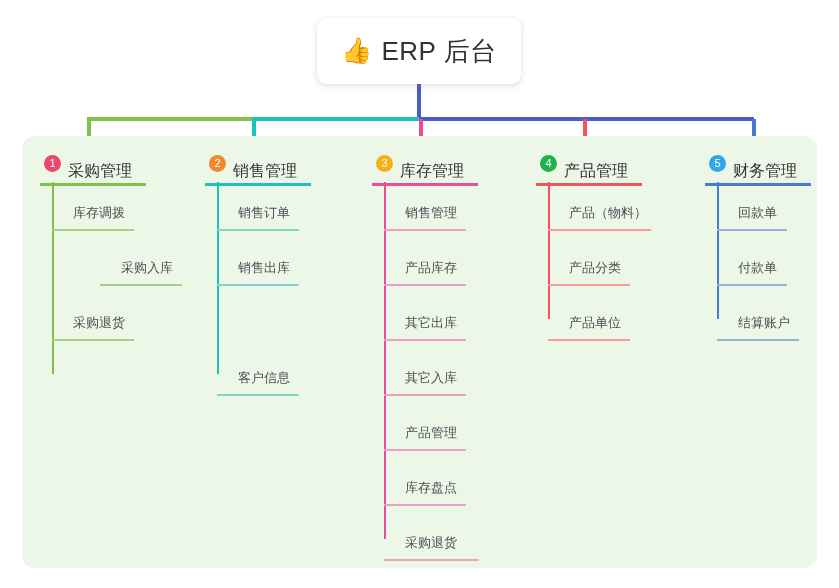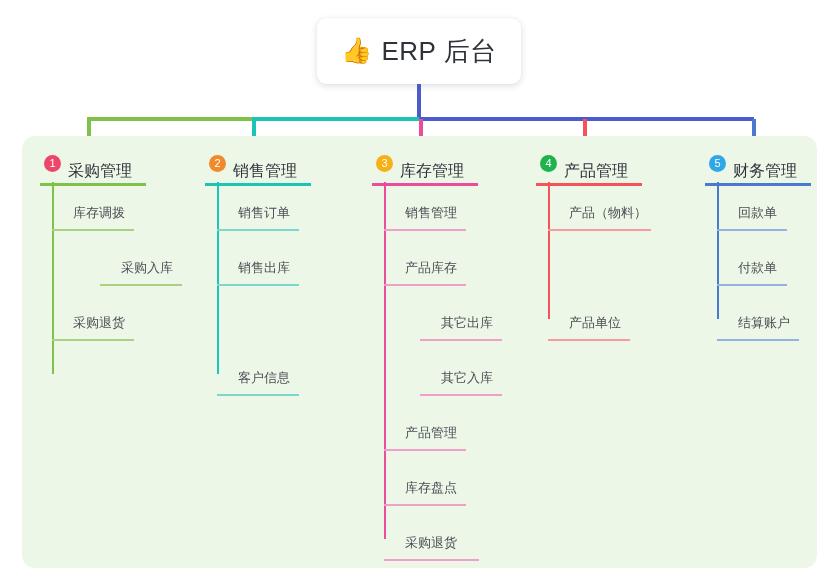--- a/index.html
+++ b/index.html
@@ -208,25 +208,25 @@
         <div class="head-rule" style="width: 106px; background: rgb(236, 77, 154);"></div>
         <div class="rail" style="top: 32px; height: 357px; background: rgb(236, 77, 154);"></div>
         <div class="leaf" style="top: 54px;">
           <div class="leaf-label">销售管理</div>
           <div class="leaf-rule" style="width: 82px; background: rgb(240, 160, 200);"></div>
         </div>
         <div class="leaf" style="top: 109px;">
           <div class="leaf-label">产品库存</div>
           <div class="leaf-rule" style="width: 82px; background: rgb(240, 160, 200);"></div>
         </div>
-        <div class="leaf" style="top: 164px; padding-left: 36px;">
+        <div class="leaf" style="top: 164px;">
           <div class="leaf-label">其它出库</div>
           <div class="leaf-rule" style="width: 82px; background: rgb(240, 160, 200);"></div>
         </div>
-        <div class="leaf" style="top: 219px; margin-left: 36px;">
+        <div class="leaf" style="top: 219px;">
           <div class="leaf-label">其它入库</div>
           <div class="leaf-rule" style="width: 82px; background: rgb(240, 160, 200);"></div>
         </div>
         <div class="leaf" style="top: 274px;">
           <div class="leaf-label">产品管理</div>
           <div class="leaf-rule" style="width: 82px; background: rgb(240, 160, 200);"></div>
         </div>
         <div class="leaf" style="top: 329px;">
           <div class="leaf-label">库存盘点</div>
           <div class="leaf-rule" style="width: 82px; background: rgb(240, 160, 200);"></div>
@@ -240,20 +240,24 @@
         <div class="col-head">
           <span class="badge" style="background: rgb(32, 178, 77);">4</span>
           <span class="col-title">产品管理</span>
         </div>
         <div class="head-rule" style="width: 106px; background: rgb(244, 83, 90);"></div>
         <div class="rail" style="top: 32px; height: 137px; background: rgb(244, 83, 90);"></div>
         <div class="leaf" style="top: 54px;">
           <div class="leaf-label">产品（物料）</div>
           <div class="leaf-rule" style="width: 103px; background: rgb(247, 155, 158);"></div>
         </div>
+        <div class="leaf" style="top: 109px;">
+          <div class="leaf-label">产品分类</div>
+          <div class="leaf-rule" style="width: 82px; background: rgb(247, 155, 158);"></div>
+        </div>
         <div class="leaf" style="top: 164px;">
           <div class="leaf-label">产品单位</div>
           <div class="leaf-rule" style="width: 82px; background: rgb(247, 155, 158);"></div>
         </div>
       </div>
       <div class="column" style="left: 683px; top: 14px;">
         <div class="col-head">
           <span class="badge" style="background: rgb(48, 168, 232);">5</span>
           <span class="col-title">财务管理</span>
         </div>

